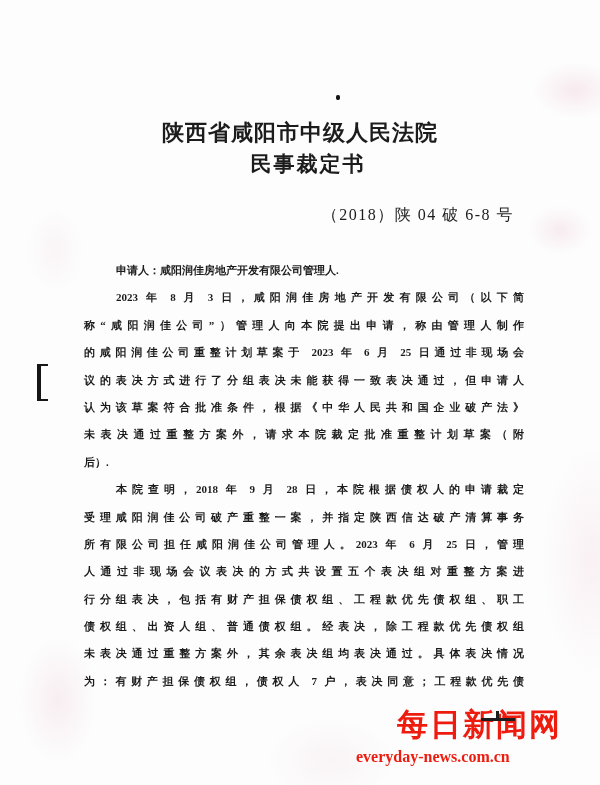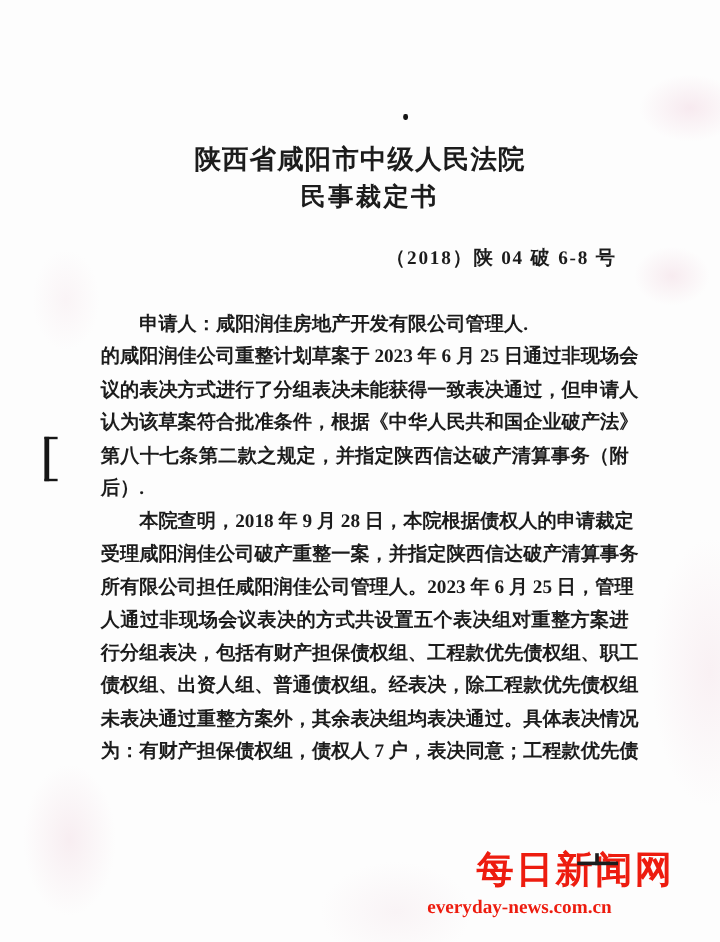--- a/index.html
+++ b/index.html
@@ -44,31 +44,31 @@
     letter-spacing: 2px;
     line-height: 28px;
     margin-top: 2px;
     padding-left: 16px;
   }
   .caseno {
     position: absolute;
     top: 205px;
     right: 86px;
     font-size: 16px;
-    font-weight: bold;
+    font-weight: normal;
     letter-spacing: 1.5px;
   }
 
   
   .doc-body {
     position: absolute;
     top: 257px;
     left: 84px;
     width: 440px;
-    font-size: 16px;
+    font-size: 11px;
     font-weight: bold;
     line-height: 27.4px;
   }
   .bl {
     height: 27.4px;
     white-space: nowrap;
     overflow: visible;
   }
   .bl.in { padding-left: 32px; }
   .bl.j {
@@ -151,24 +151,26 @@
     <div class="court">陕西省咸阳市中级人民法院</div>
     <div class="doctype">民事裁定书</div>
   </div>
 
   <div class="caseno">（2018）陕 04 破 6-8 号</div>
 
   <div class="bracket-mark"></div>
 
   <div class="doc-body">
     <div class="bl in">申请人：咸阳润佳房地产开发有限公司管理人.</div>
+    <div class="bl in j">2023 年 8 月 3 日，咸阳润佳房地产开发有限公司（以下简</div>
+    <div class="bl j">称“咸阳润佳公司”）管理人向本院提出申请，称由管理人制作</div>
     <div class="bl j">的咸阳润佳公司重整计划草案于 2023 年 6 月 25 日通过非现场会</div>
     <div class="bl j">议的表决方式进行了分组表决未能获得一致表决通过，但申请人</div>
     <div class="bl j">认为该草案符合批准条件，根据《中华人民共和国企业破产法》</div>
-    <div class="bl j">第八十七条第二款之规定，并指定陕西信达破产清算事务（附</div>
+    <div class="bl j">未表决通过重整方案外，请求本院裁定批准重整计划草案（附</div>
     <div class="bl">后）.</div>
     <div class="bl in j">本院查明，2018 年 9 月 28 日，本院根据债权人的申请裁定</div>
     <div class="bl j">受理咸阳润佳公司破产重整一案，并指定陕西信达破产清算事务</div>
     <div class="bl j">所有限公司担任咸阳润佳公司管理人。2023 年 6 月 25 日，管理</div>
     <div class="bl j">人通过非现场会议表决的方式共设置五个表决组对重整方案进</div>
     <div class="bl j">行分组表决，包括有财产担保债权组、工程款优先债权组、职工</div>
     <div class="bl j">债权组、出资人组、普通债权组。经表决，除工程款优先债权组</div>
     <div class="bl j">未表决通过重整方案外，其余表决组均表决通过。具体表决情况</div>
     <div class="bl j">为：有财产担保债权组，债权人 7 户，表决同意；工程款优先债</div>
   </div>

